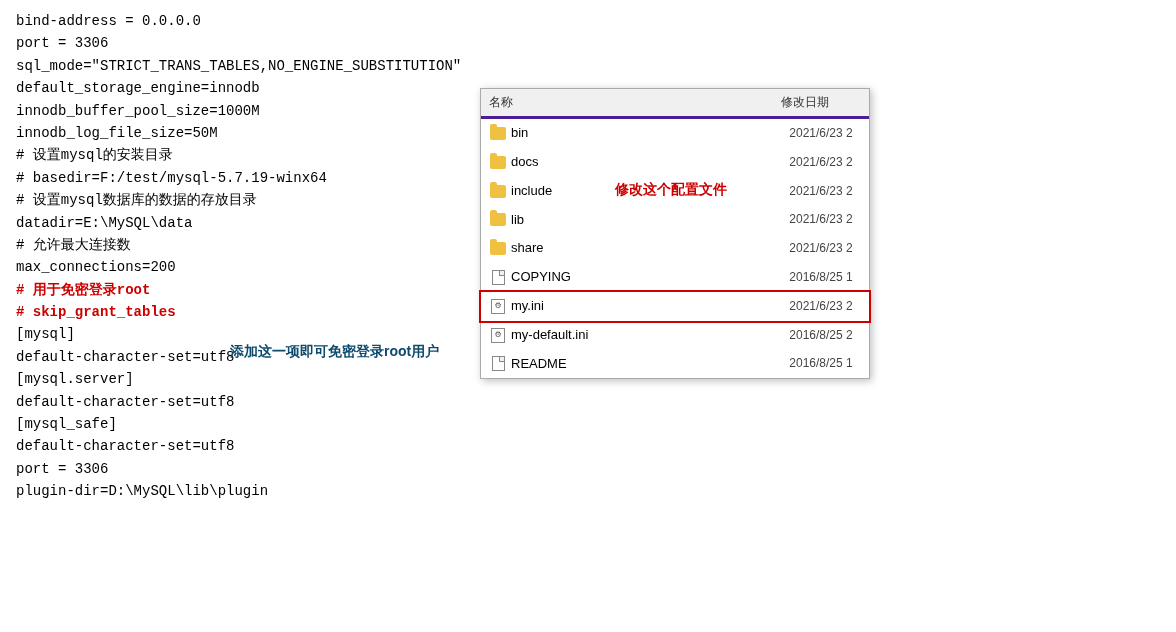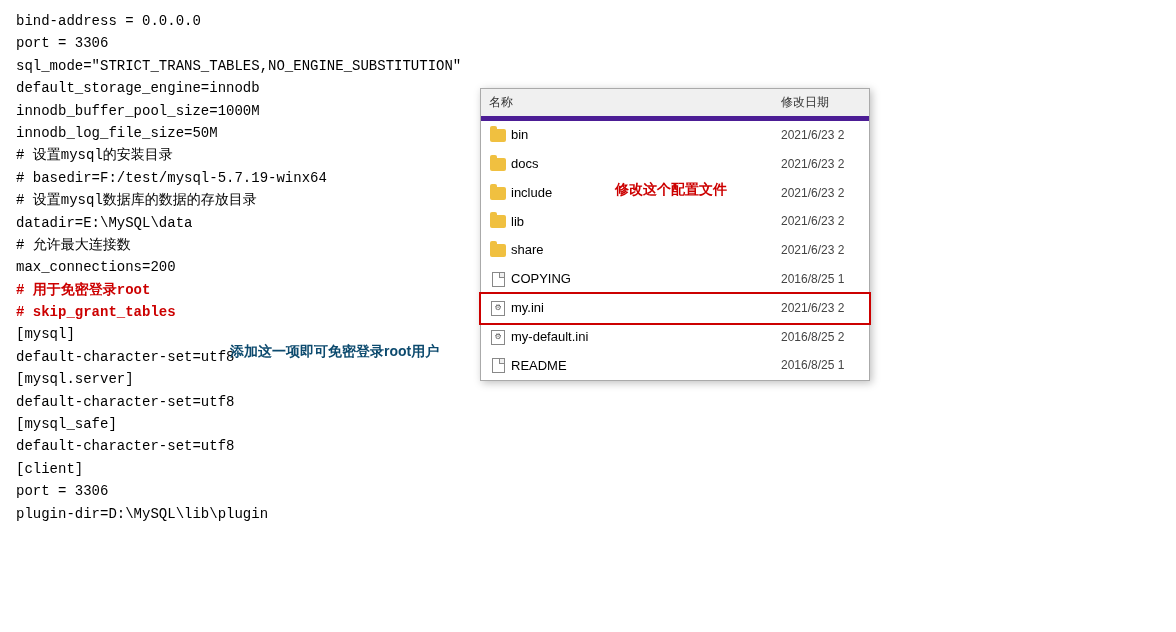--- a/index.html
+++ b/index.html
@@ -37,21 +37,21 @@
       width: 390px;
       background: #ffffff;
       border: 1px solid #aaaaaa;
       box-shadow: 2px 2px 8px rgba(0,0,0,0.25);
       z-index: 10;
     }
 
     .file-explorer-header {
       display: flex;
       background: #f0f0f0;
-      border-bottom: 5px solid #4c1d95;
+      border-bottom: 3px solid #4c1d95;
       padding: 4px 8px;
       font-size: 12px;
       color: #333;
       font-family: 'Microsoft YaHei', Arial, sans-serif;
     }
 
     .file-explorer-header .col-name {
       flex: 1;
       font-weight: normal;
     }
@@ -138,21 +138,21 @@
 
     .file-name {
       flex: 1;
       font-size: 13px;
     }
 
     .file-date {
       width: 80px;
       font-size: 12px;
       color: #444;
-      text-align: left;
+      text-align: center;
     }
 
     
     .callout-myini {
       position: absolute;
       top: 178px;
       left: 615px;
       color: #cc0000;
       font-weight: bold;
       font-family: 'Microsoft YaHei', Arial, sans-serif;
@@ -197,21 +197,20 @@
     <span class="code-line"># 允许最大连接数</span>
     <span class="code-line">max_connections=200</span>
     <span class="code-line red-text"># 用于免密登录root</span>
     <span class="code-line red-text"># skip_grant_tables</span>
     <span class="code-line">[mysql]</span>
     <span class="code-line">default-character-set=utf8</span>
     <span class="code-line">[mysql.server]</span>
     <span class="code-line">default-character-set=utf8</span>
     <span class="code-line">[mysql_safe]</span>
     <span class="code-line">default-character-set=utf8</span>
-    <span class="code-line">[client]</span>
     <span class="code-line">port = 3306</span>
     <span class="code-line">plugin-dir=D:\MySQL\lib\plugin</span>
   </div>
 
 <div class="file-explorer">
   <div class="file-explorer-header">
     <span class="col-name">名称</span>
     <span class="col-date">修改日期</span>
   </div>
   <div id="file-list">

